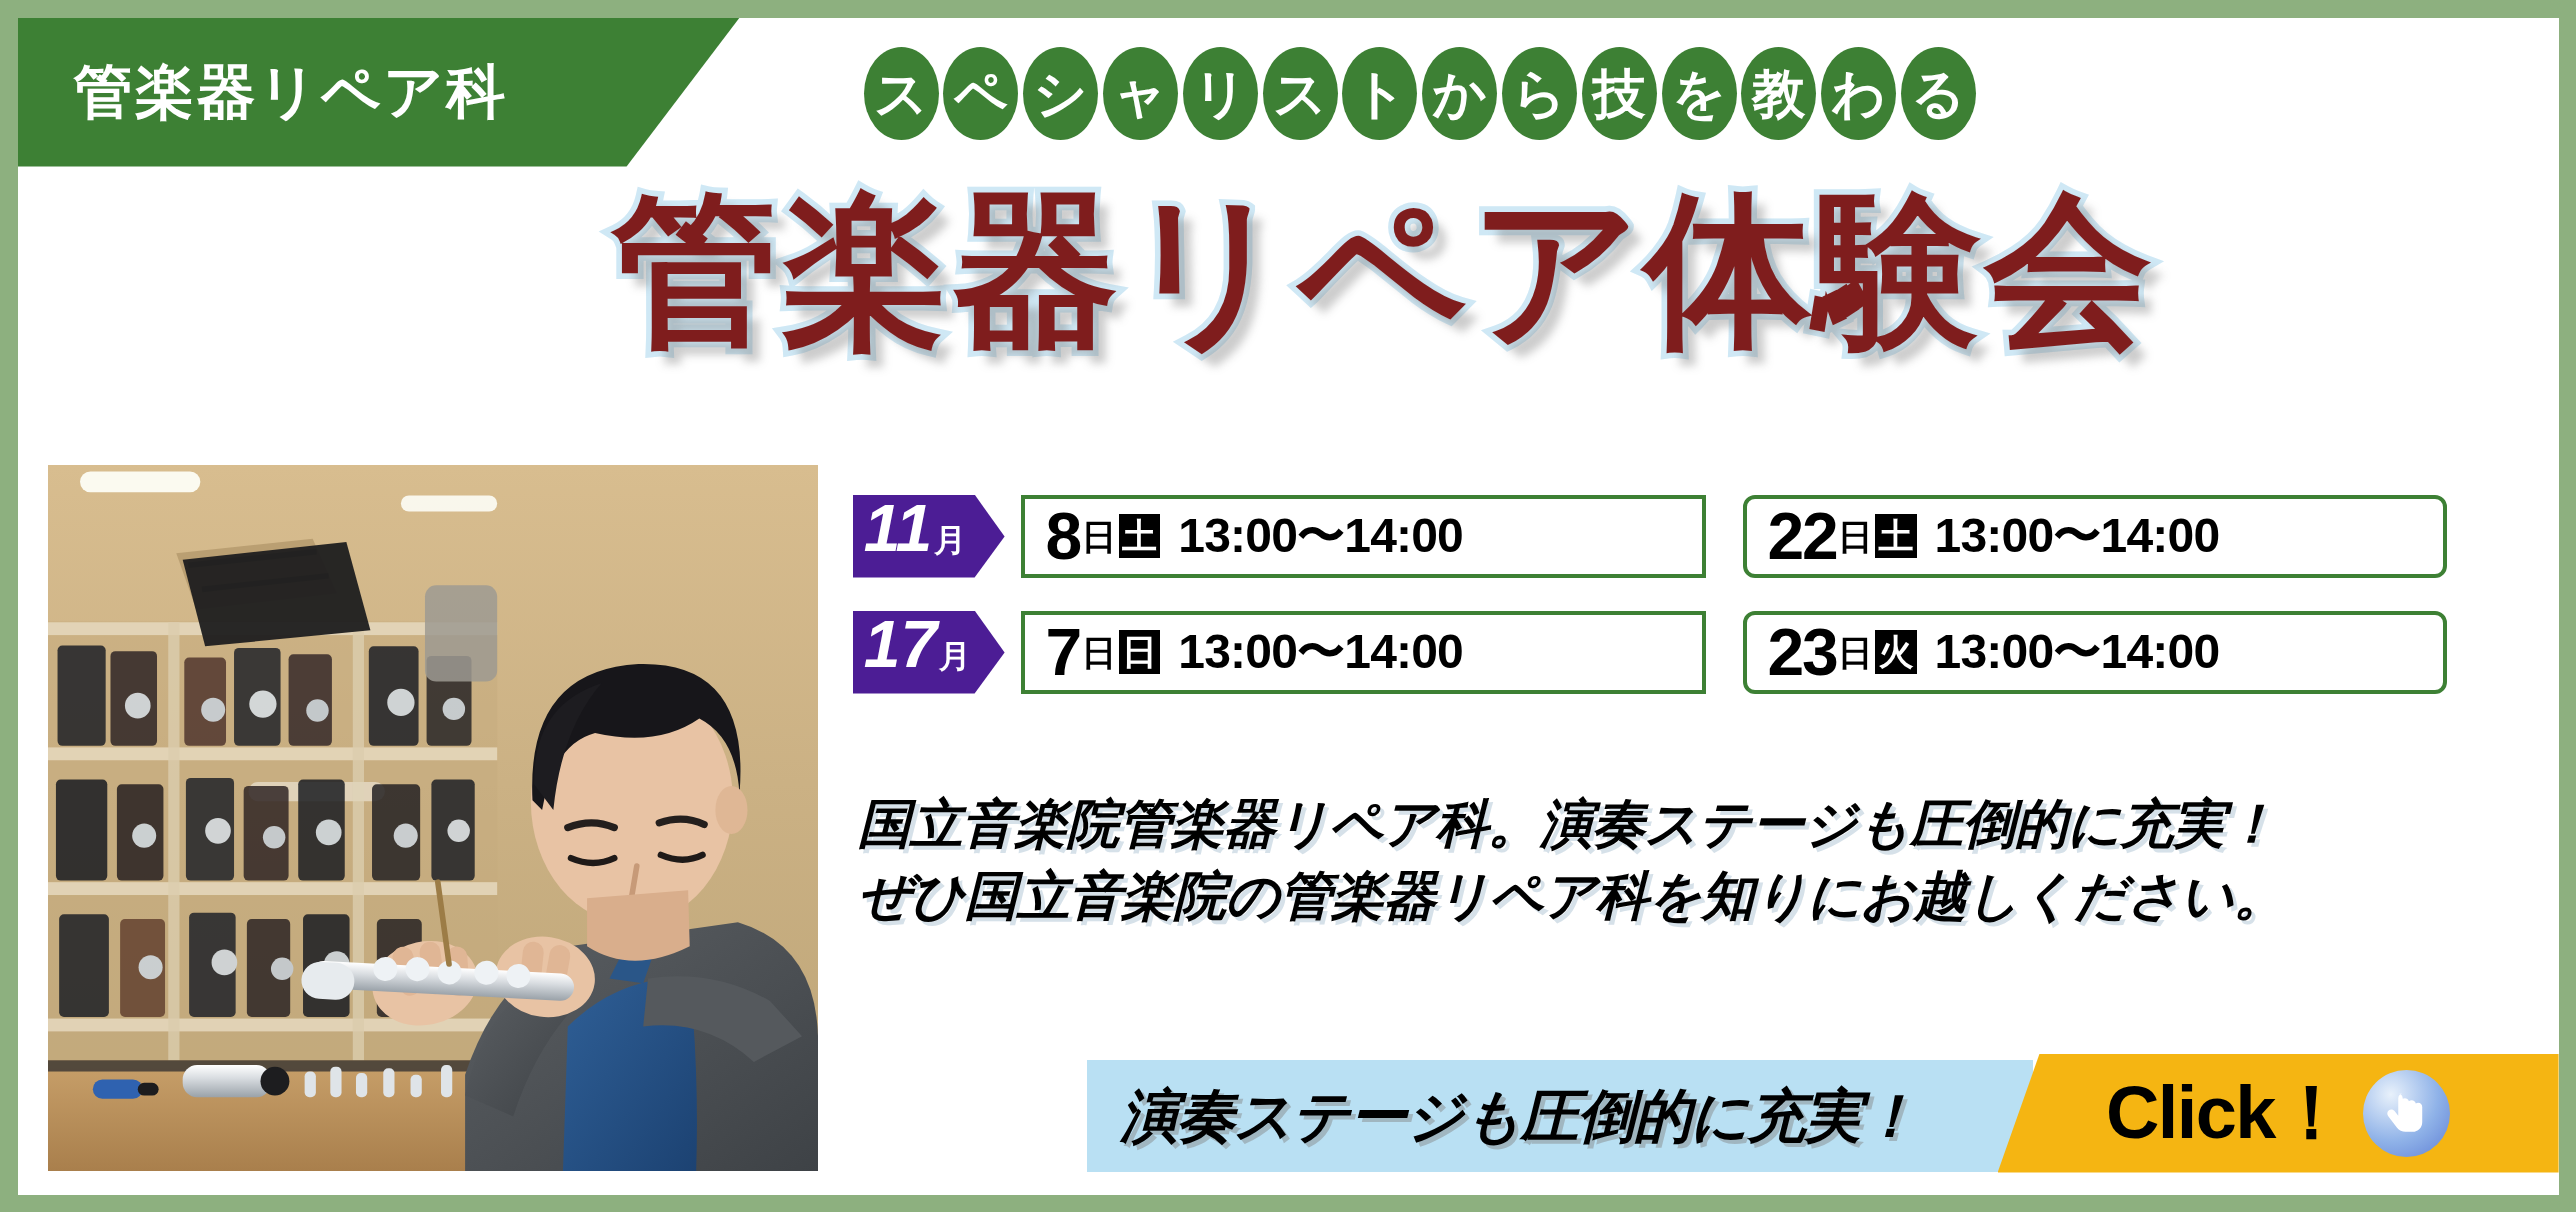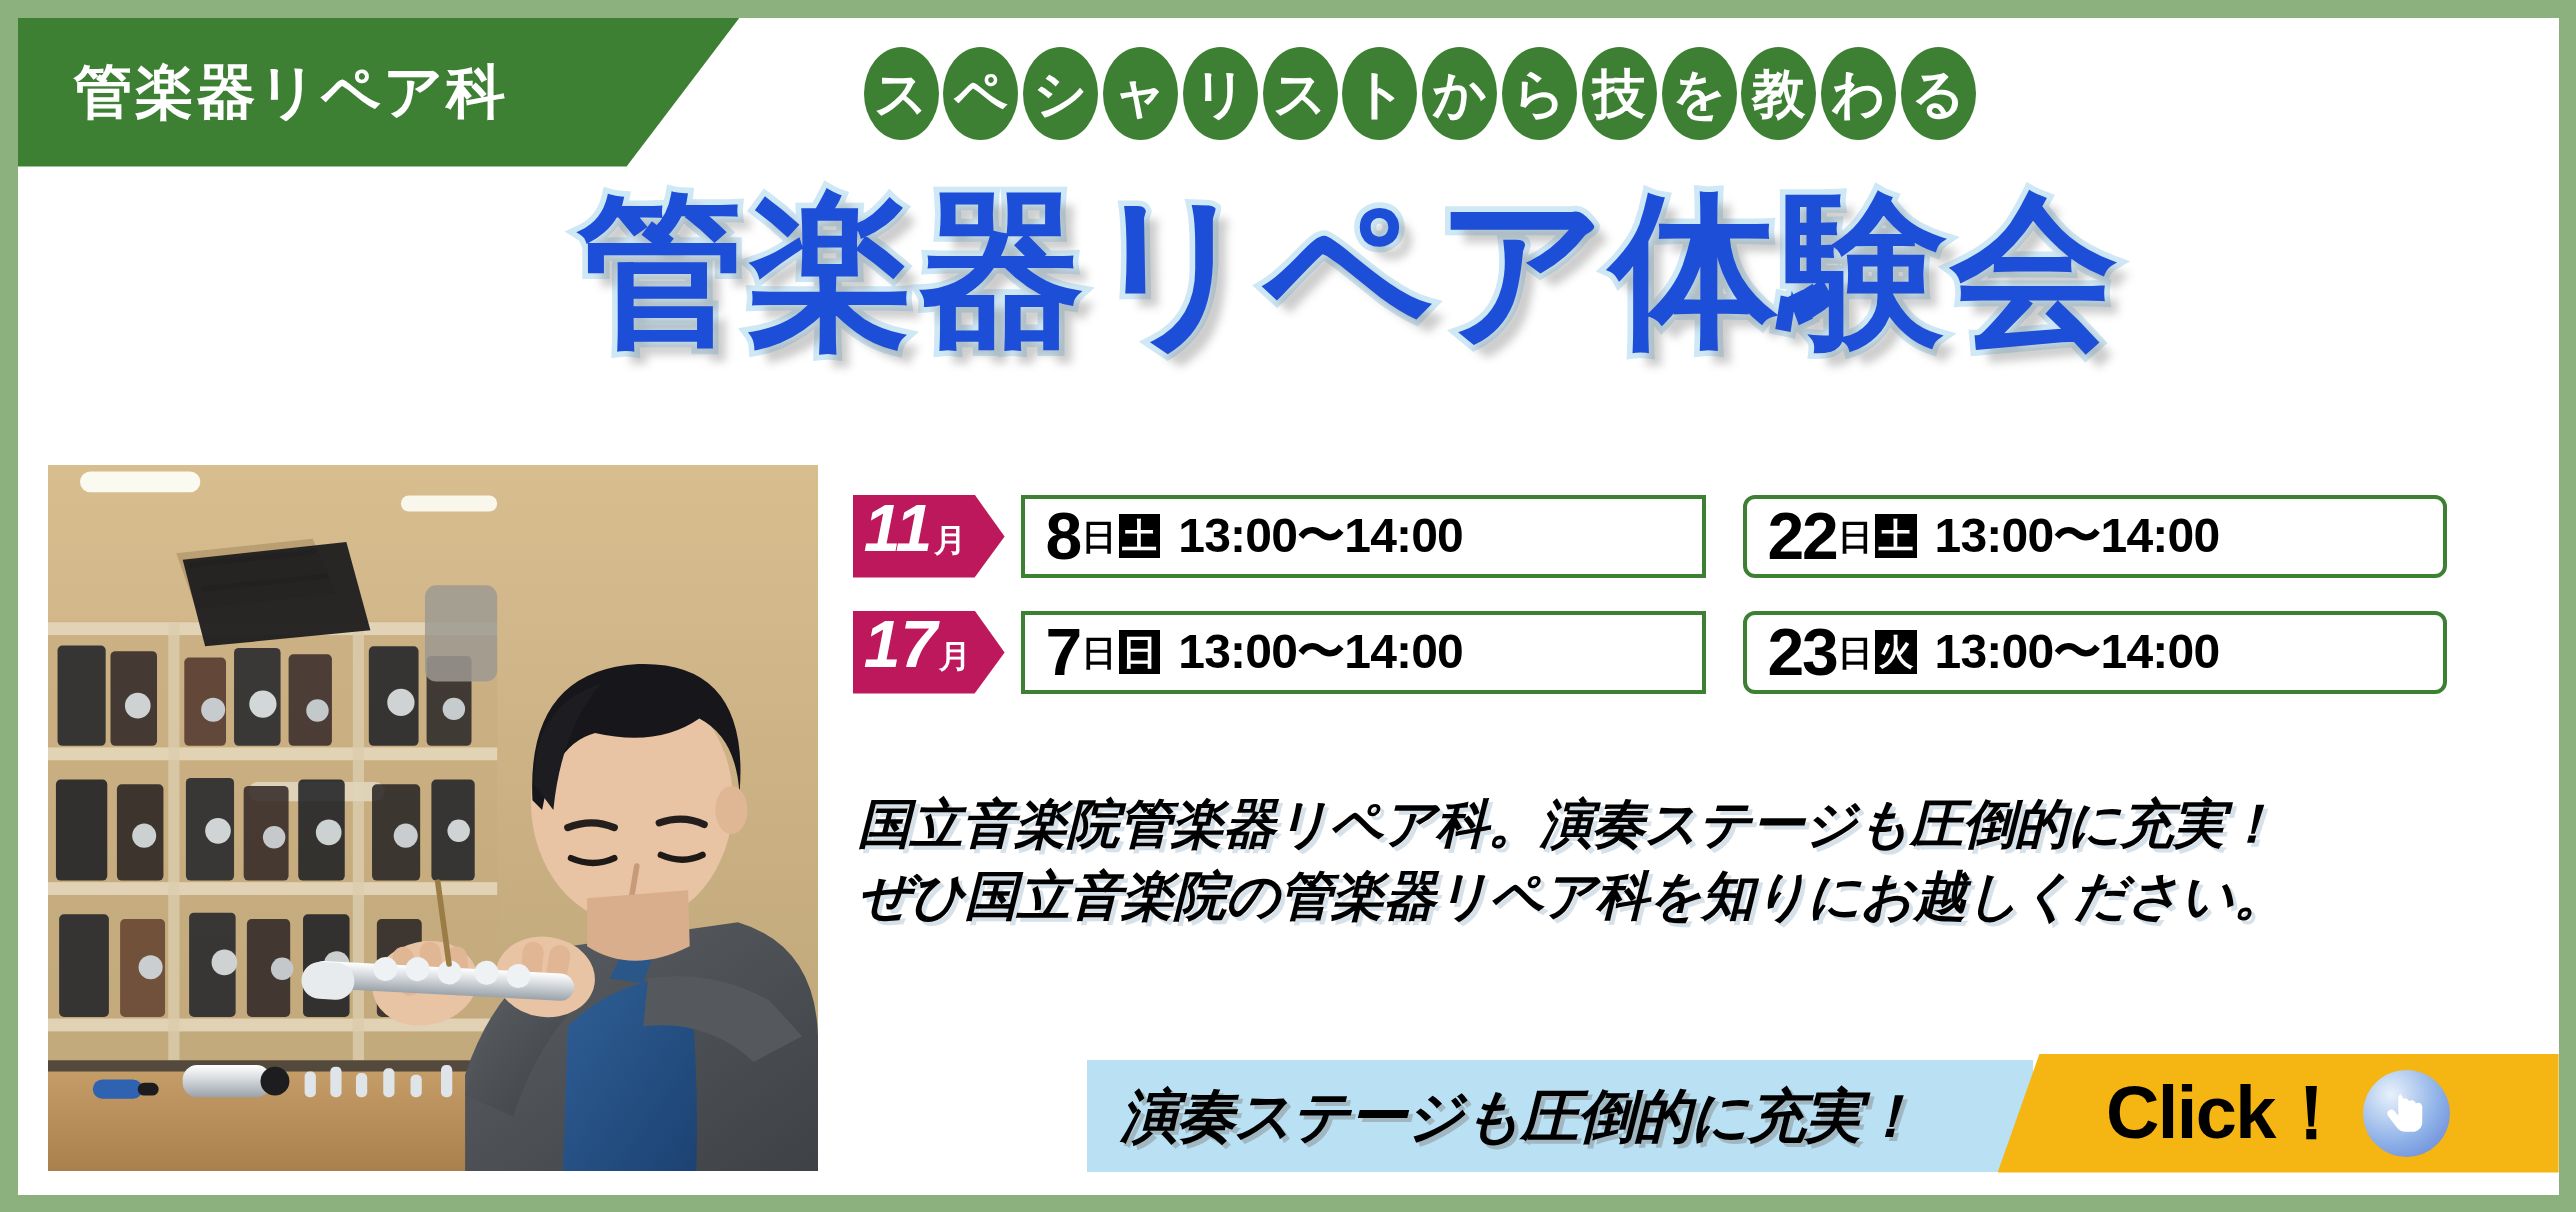--- a/index.html
+++ b/index.html
@@ -74,29 +74,29 @@
     justify-content: center;
     font-size: 53px;
     font-weight: bold;
     line-height: 1;
     flex: none;
   }
 
   
   .main-title {
     position: absolute;
-    left: 560px;
+    left: 594px;
     top: 167px;
     width: 1924px;
     font-size: 167px;
     font-weight: bold;
     line-height: 1.02;
     letter-spacing: 3.2px;
     white-space: nowrap;
-    color: #1d4ed8;
+    color: #7f1d1d;
     -webkit-text-stroke: 11.2px #cfe8f5;
     paint-order: stroke fill;
     text-shadow: 13px 13px 8px rgba(120,120,120,0.38);
   }
 
   
   .photo {
     position: absolute;
     left: 30.5px;
     top: 447px;
@@ -116,21 +116,21 @@
   }
   .sched-row {
     display: flex;
     align-items: center;
     height: 95px;
     margin-bottom: 21px;
   }
   .month-tag {
     width: 152px;
     height: 83px;
-    background: #be185d;
+    background: #4c1d95;
     clip-path: polygon(0 0, 122px 0, 152px 42px, 122px 83px, 0 83px);
     display: flex;
     align-items: baseline;
     justify-content: flex-start;
     box-sizing: border-box;
     padding-left: 11.2px;
     flex: none;
     margin-right: 16px;
   }
   .month-num {

